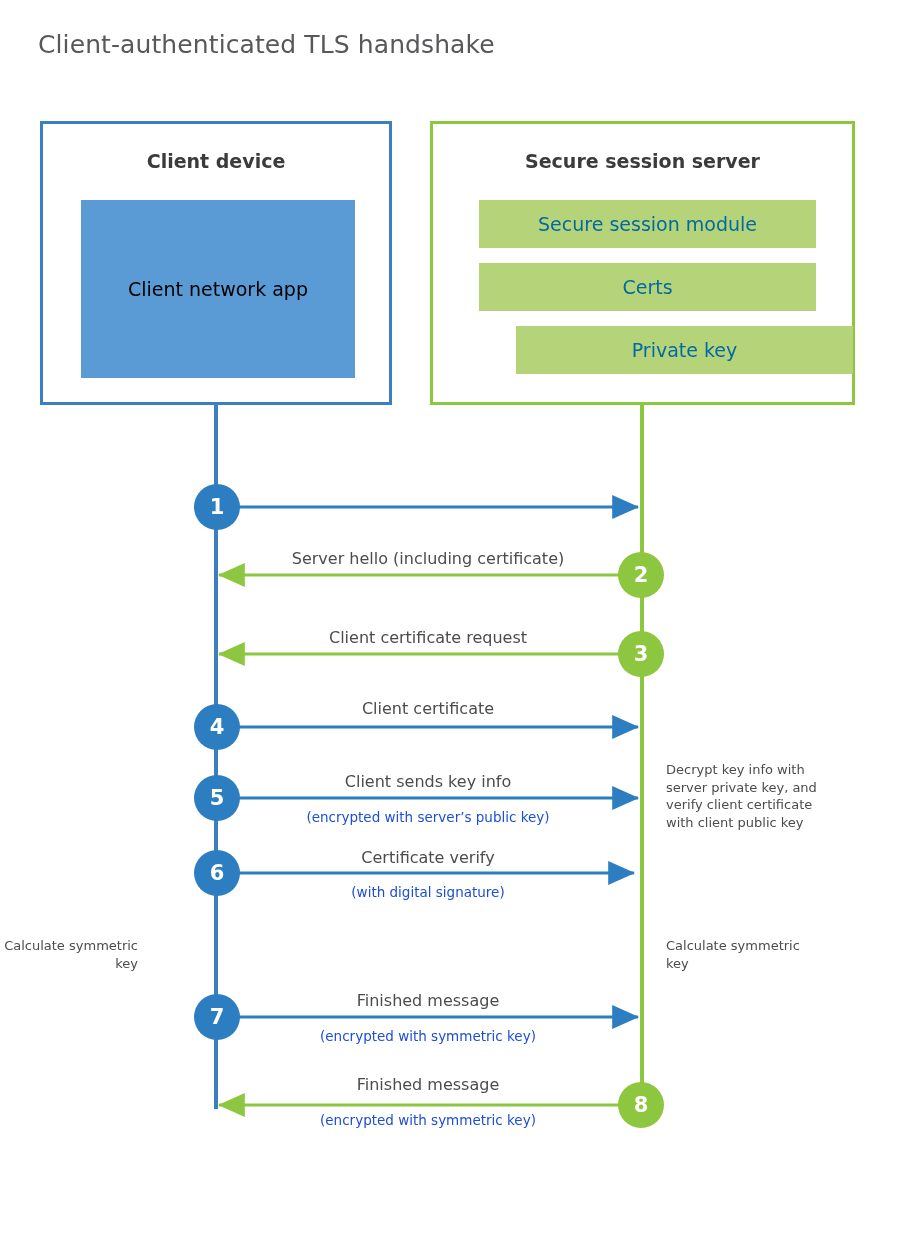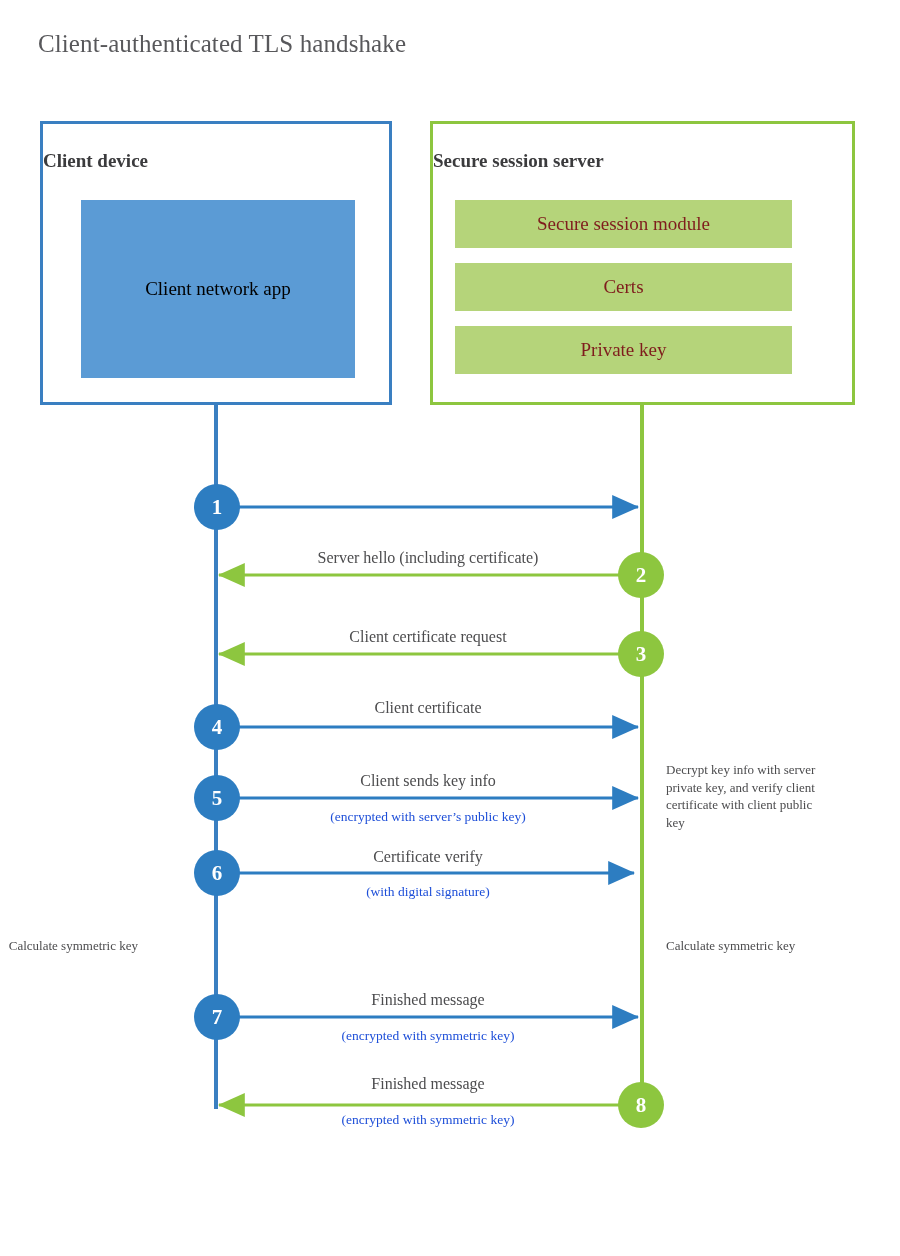--- a/index.html
+++ b/index.html
@@ -13,21 +13,20 @@
     position: relative;
     font-family: "DejaVu Sans", "Liberation Sans", sans-serif;
     -webkit-font-smoothing: antialiased;
   }
   #stage {
     position: absolute;
     left: 0; top: 0;
     width: 900px;
     height: 1256px;
     overflow: hidden;
-    font-family: Liberation Serif, serif;
   }
 
   
   .title {
     position: absolute;
     left: 38px;
     top: 30px;
     font-size: 25px;
     font-weight: 400;
     color: #58585b;
@@ -54,20 +53,21 @@
     width: 425px;
     height: 284px;
     border: 3px solid #8dc63f;
     padding-left: 33px;
   }
   .actor-title {
     position: absolute;
     left: 0;
     right: 0;
     top: 26px;
+    text-align: center;
     font-size: 19px;
     font-weight: 700;
     color: #3b3b3d;
   }
 
   
   .client-app {
     position: absolute;
     left: 38px;
     top: 76px;
@@ -77,34 +77,34 @@
     color: #000000;
     font-size: 19px;
     line-height: 26px;
     display: flex;
     align-items: center;
     justify-content: center;
     text-align: center;
   }
   .server-bar {
     position: absolute;
-    left: 22px;
+    left: 46px;
     width: 337px;
     height: 48px;
     background: #b5d47a;
-    color: #7f1d1d;
+    color: #0369a1;
     font-size: 19px;
     display: flex;
     align-items: center;
     justify-content: center;
     text-align: center;
   }
   .server-bar.b0 { top: 76px; }
   .server-bar.b1 { top: 139px; }
-  .server-bar.b2 { top: 202px; }
+  .server-bar.b2 { top: 202px; margin-left: 37px; }
 
   
   .lifeline {
     position: absolute;
     width: 4px;
     top: 403px;
   }
   .lifeline.client { left: 214px; background: #3a7fc1; height: 706px; }
   .lifeline.server { left: 640px; background: #8dc63f; height: 704px; }
 

